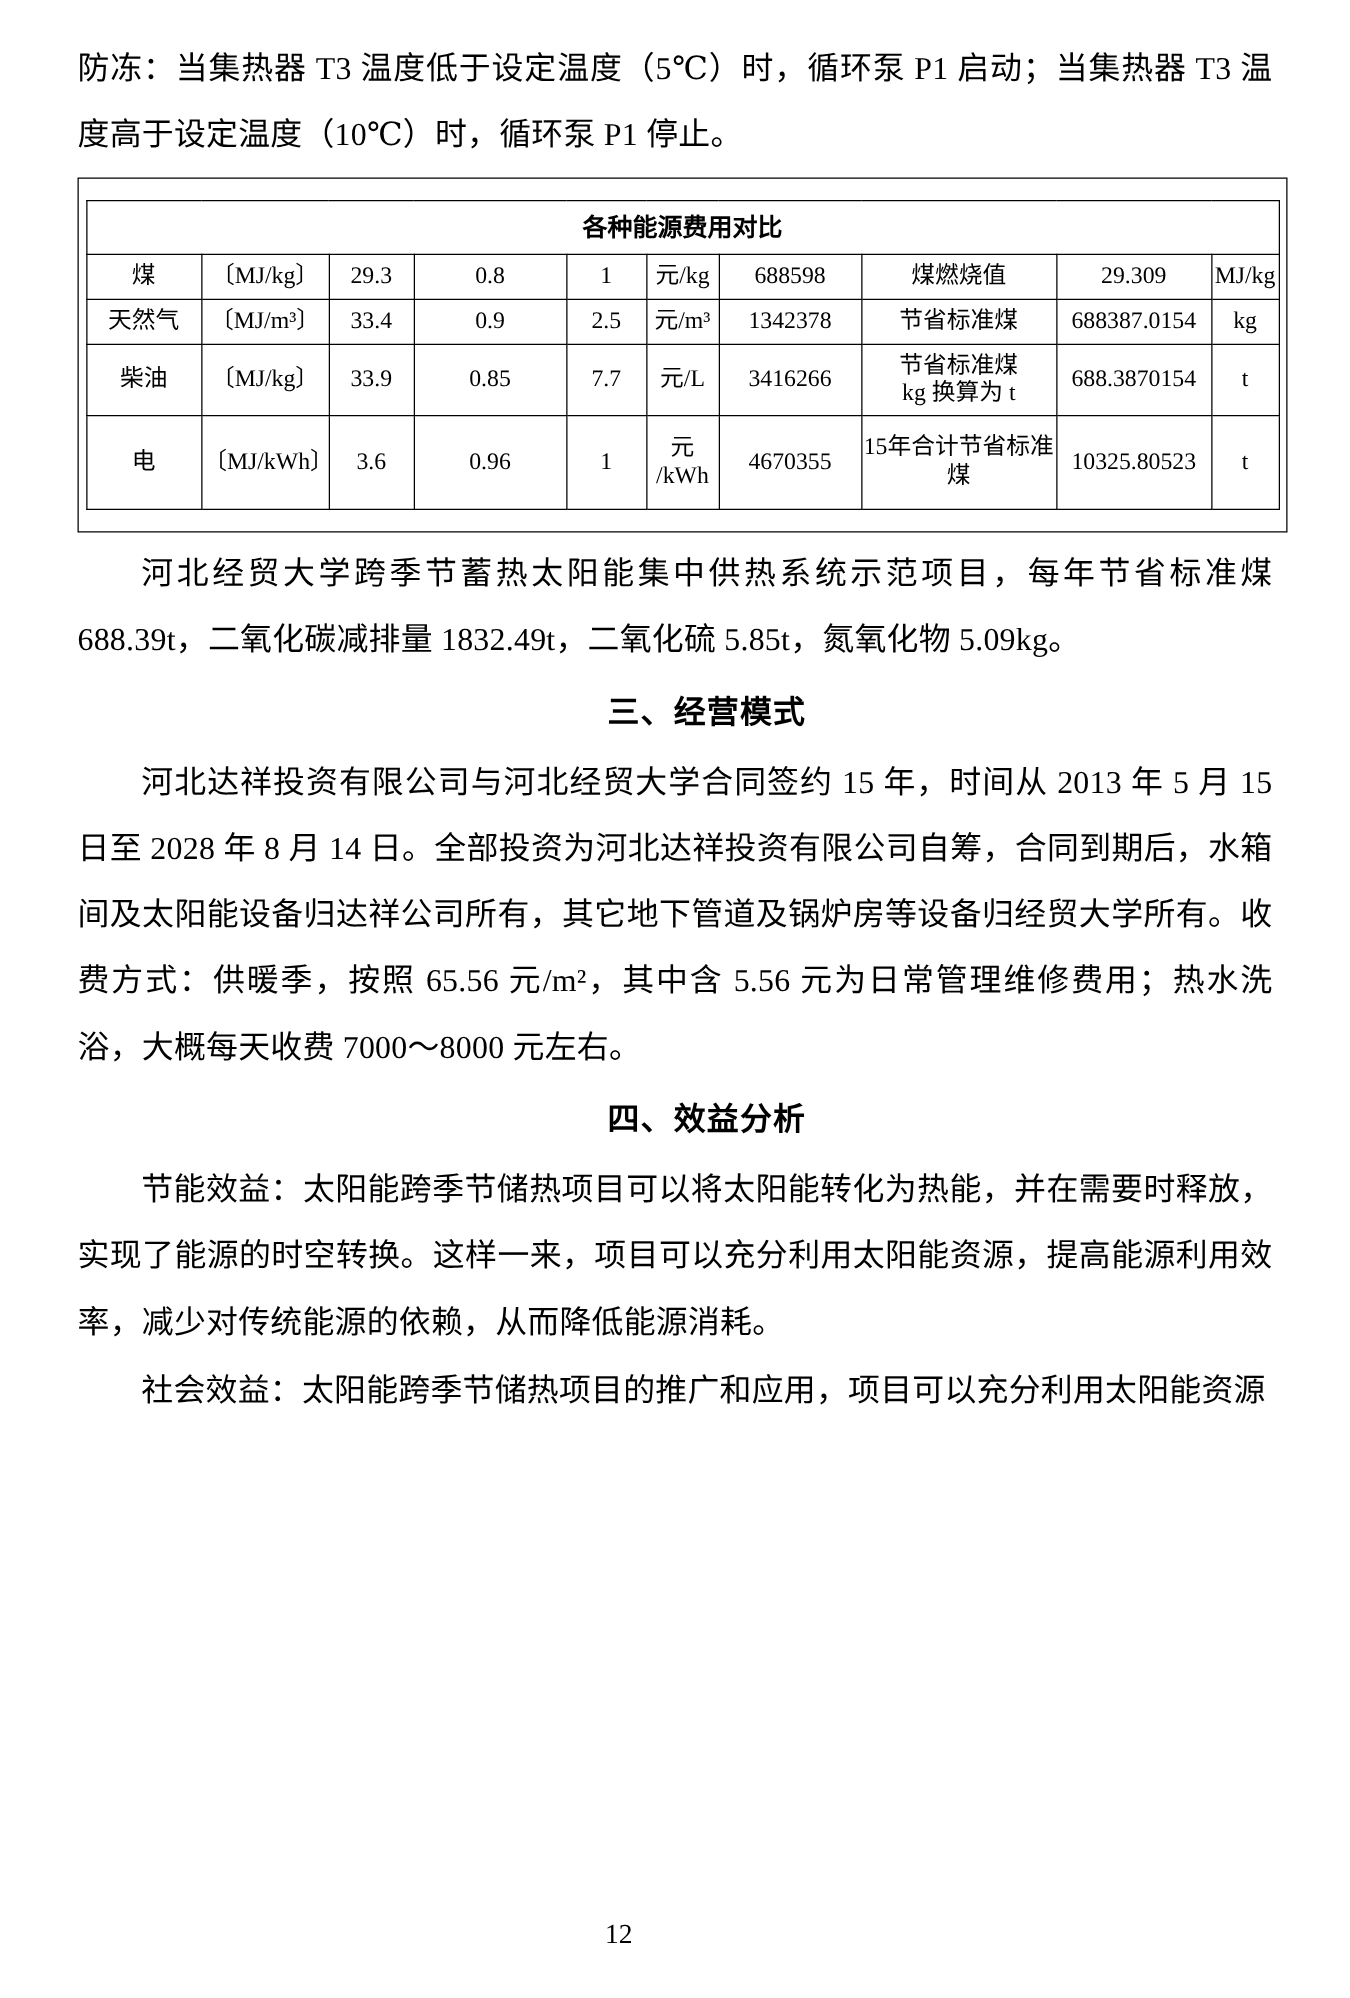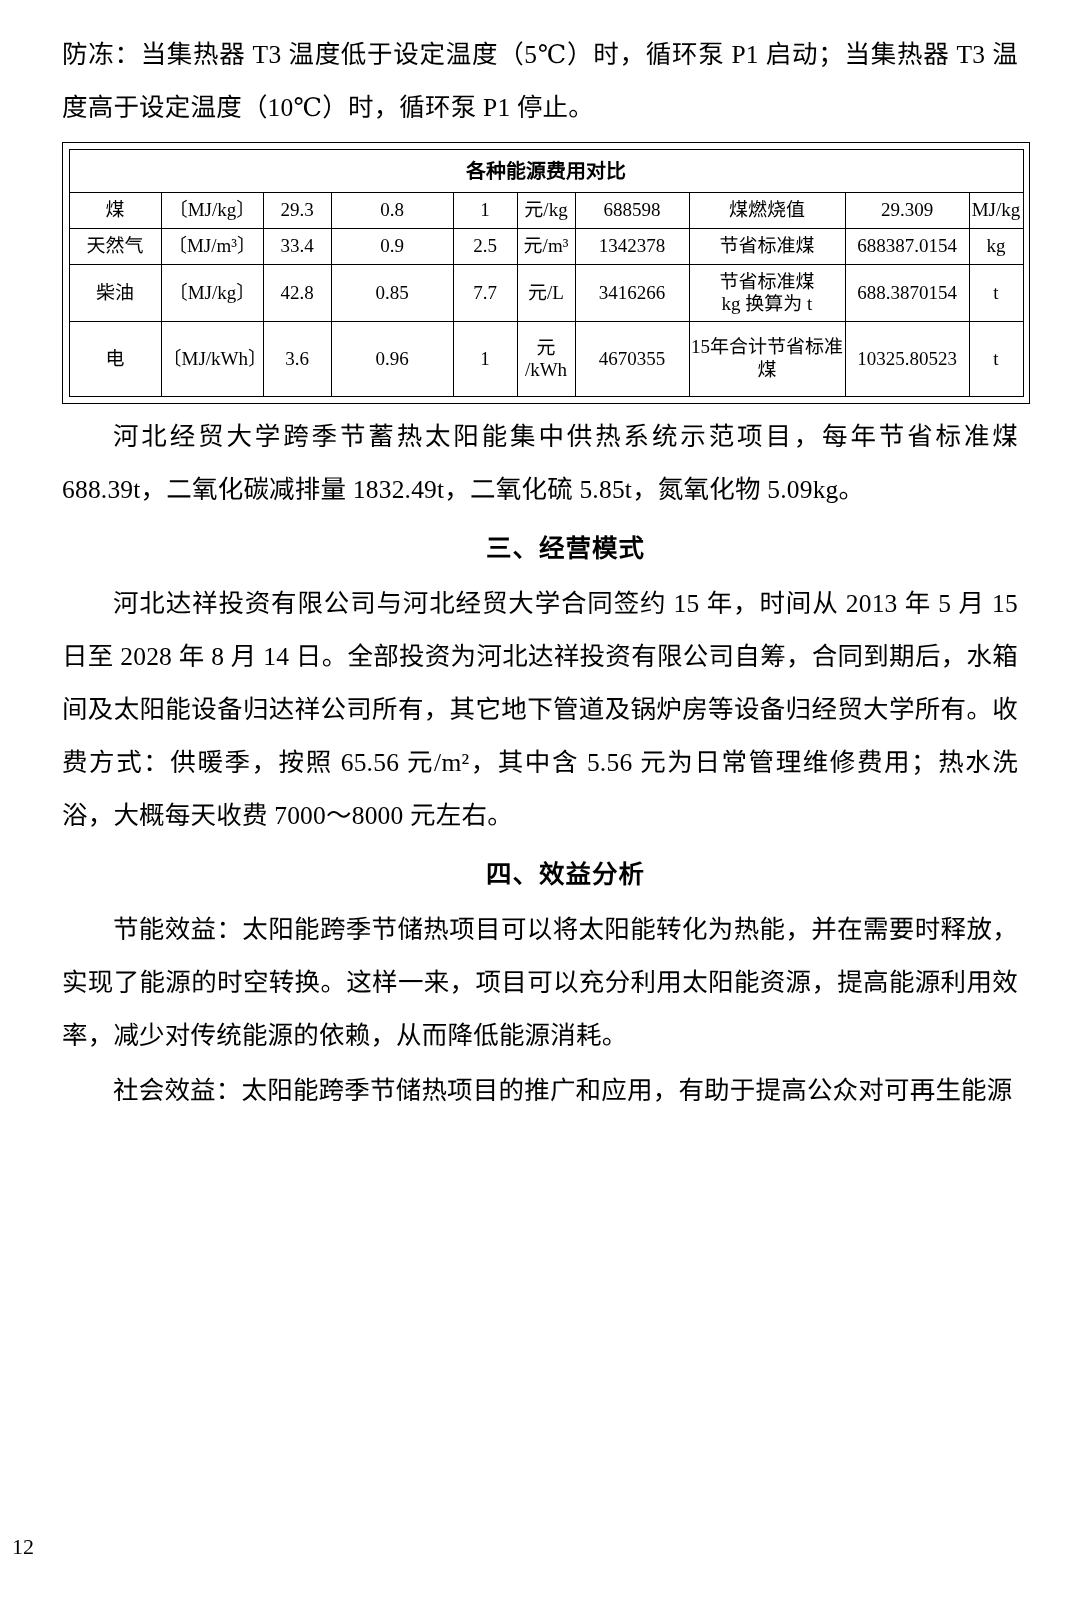--- a/index.html
+++ b/index.html
@@ -51,21 +51,21 @@
     text-indent: 2em;
   }
   
   .table-wrap {
     margin: 8px 0 6px 0;
     padding: 0 0 0 0;
   }
   table.energy {
     border-collapse: collapse;
     width: 850px;
-    margin: 1px auto;
+    margin: 12px auto;
     table-layout: fixed;
     font-size: 19px;
     line-height: 1.2;
     border-radius: 12px;
   }
   table.energy td, table.energy th {
     border: 1px solid #000;
     text-align: center;
     vertical-align: middle;
     padding: 6px 2px;
@@ -93,23 +93,23 @@
     margin: 0 auto;
   }
   .two-line {
     line-height: 1.18;
   }
   .pagenum {
     position: absolute;
     bottom: 38px;
     left: 0;
     width: 990px;
+    text-align: center;
     font-size: 22px;
     font-family: "Liberation Serif", "DejaVu Serif", serif;
-    padding-left: 12px;
   }
 </style>
 </head>
 <body>
 
 <div class="page">
 
   <p class="para noindent">防冻：当集热器 T3 温度低于设定温度（5℃）时，循环泵 P1 启动；当集热器 T3 温度高于设定温度（10℃）时，循环泵 P1 停止。</p>
 
 
@@ -155,21 +155,21 @@
           <td>元/m³</td>
           <td>1342378</td>
           <td>节省标准煤</td>
           <td>688387.0154</td>
           <td>kg</td>
         </tr>
 
         <tr>
           <td class="tall">柴油</td>
           <td class="tall">〔MJ/kg〕</td>
-          <td class="tall">42.8</td>
+          <td class="tall">33.9</td>
           <td class="tall">0.85</td>
           <td class="tall">7.7</td>
           <td class="tall">元/L</td>
           <td class="tall">3416266</td>
           <td class="two-line">
             <div>节省标准煤</div>
             <div>kg 换算为 t</div>
           </td>
           <td class="tall">688.3870154</td>
           <td class="tall">t</td>
@@ -200,16 +200,16 @@
   <p class="heading">三、经营模式</p>
 
   <p class="para">河北达祥投资有限公司与河北经贸大学合同签约 15 年，时间从 2013 年 5 月 15 日至 2028 年 8 月 14 日。全部投资为河北达祥投资有限公司自筹，合同到期后，水箱间及太阳能设备归达祥公司所有，其它地下管道及锅炉房等设备归经贸大学所有。收费方式：供暖季，按照 65.56 元/m²，其中含 5.56 元为日常管理维修费用；热水洗浴，大概每天收费 7000～8000 元左右。</p>
 
   <p class="heading">四、效益分析</p>
 
   <p class="para">节能效益：太阳能跨季节储热项目可以将太阳能转化为热能，并在需要时释放，实现了能源的时空转换。这样一来，项目可以充分利用太阳能资源，提高能源利用效率，减少对传统能源的依赖，从而降低能源消耗。</p>
 
 
 
-  <p class="para">社会效益：太阳能跨季节储热项目的推广和应用，有助于提高公众对可再生能源</p>
+  <p class="para">社会效益：太阳能跨季节储热项目的推广和应用，项目可以充分利用太阳能资源</p>
 
   <div class="pagenum">12</div>
 </div>
 
 </body></html>

